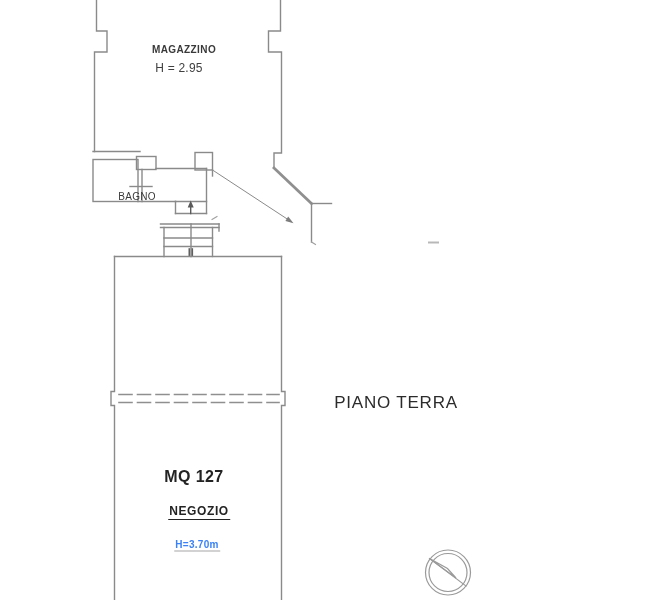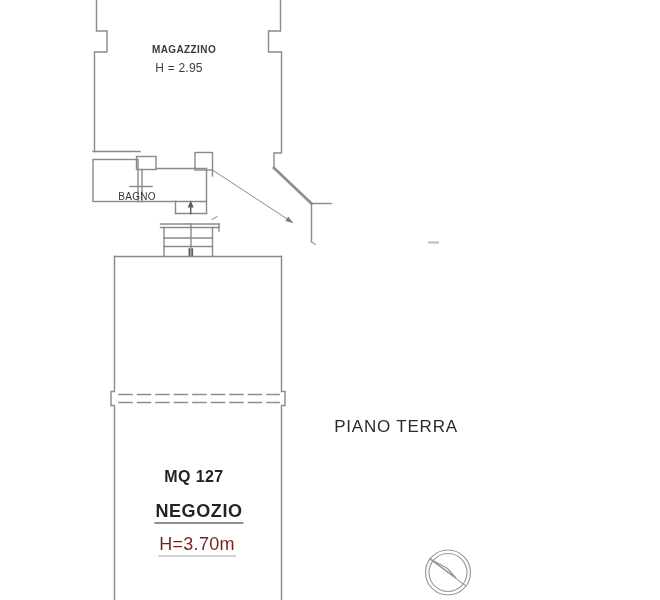--- a/index.html
+++ b/index.html
@@ -4,25 +4,25 @@
 <style>
   html,body{margin:0;padding:0;background:#fff;}
   body{width:660px;height:600px;font-family:"Liberation Sans",sans-serif;}
   .stage{position:relative;width:660px;height:600px;overflow:hidden;background:#fff;padding-left:40px;}
   .stage svg{position:absolute;left:0;top:0;}
   .label{position:absolute;transform:translate(-50%,-50%);white-space:nowrap;color:#333;}
   .lbl-magazzino{left:184px;top:49px;font-size:10px;font-weight:700;letter-spacing:.4px;color:#3a3a3a;}
   .lbl-magazzino-h{left:179px;top:68px;font-size:12px;color:#404040;letter-spacing:.2px;}
   .lbl-bagno{left:117px;top:196px;font-size:10px;letter-spacing:.3px;color:#3a3a3a;margin-left:20px;}
   .lbl-mq{left:194px;top:477px;font-size:16px;font-weight:700;letter-spacing:.4px;color:#232323;}
-  .lbl-negozio{left:199px;top:512px;font-size:18px;font-weight:700;letter-spacing:.6px;color:#232323;
+  .lbl-negozio{left:199px;top:512px;font-size:12px;font-weight:700;letter-spacing:.6px;color:#232323;
                border-bottom:1.5px solid #232323;padding:0 1px 1px 1px;}
-  .lbl-h370{left:197px;top:545px;font-size:18px;font-weight:400;letter-spacing:.3px;color:#7f1d1d;
+  .lbl-h370{left:197px;top:545px;font-size:10px;font-weight:700;letter-spacing:.3px;color:#3b82f6;
             border-bottom:1.4px solid #a6a6a6;padding:0 1px 1px 1px;}
-  .lbl-piano{left:396px;top:427px;font-size:17px;letter-spacing:.8px;color:#2b2b2b;}
+  .lbl-piano{left:396px;top:403px;font-size:17px;letter-spacing:.8px;color:#2b2b2b;}
 </style>
 </head>
 <body>
 
 <div class="stage">
 
   <svg width="660" height="600" viewBox="0 0 660 600">
     <g fill="none" stroke="#8a8a8a" stroke-width="1.4" stroke-linecap="square" stroke-linejoin="miter">
 
       <g>

